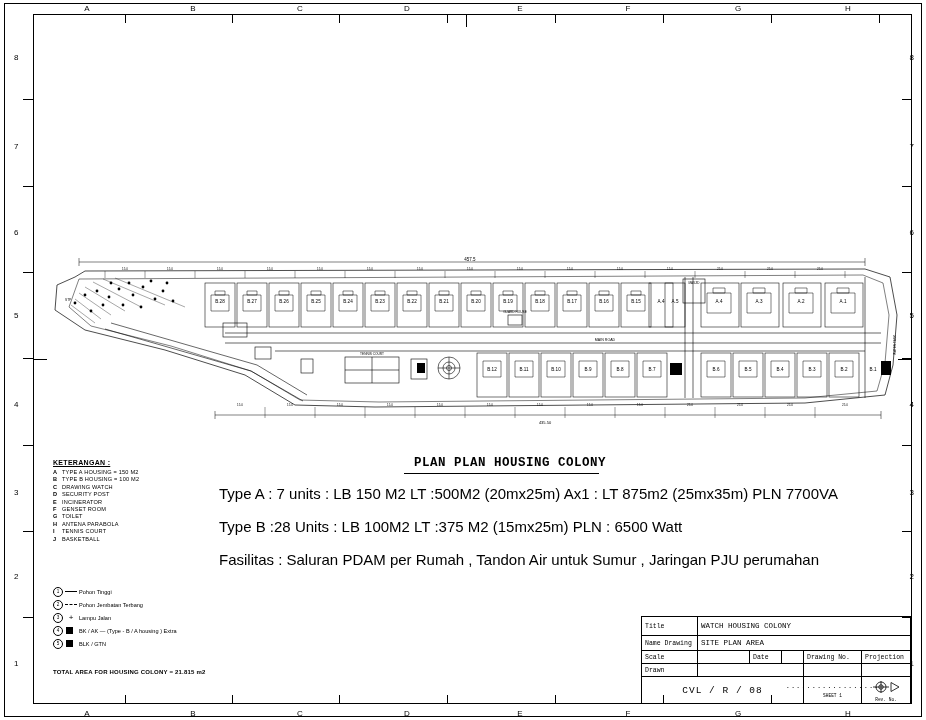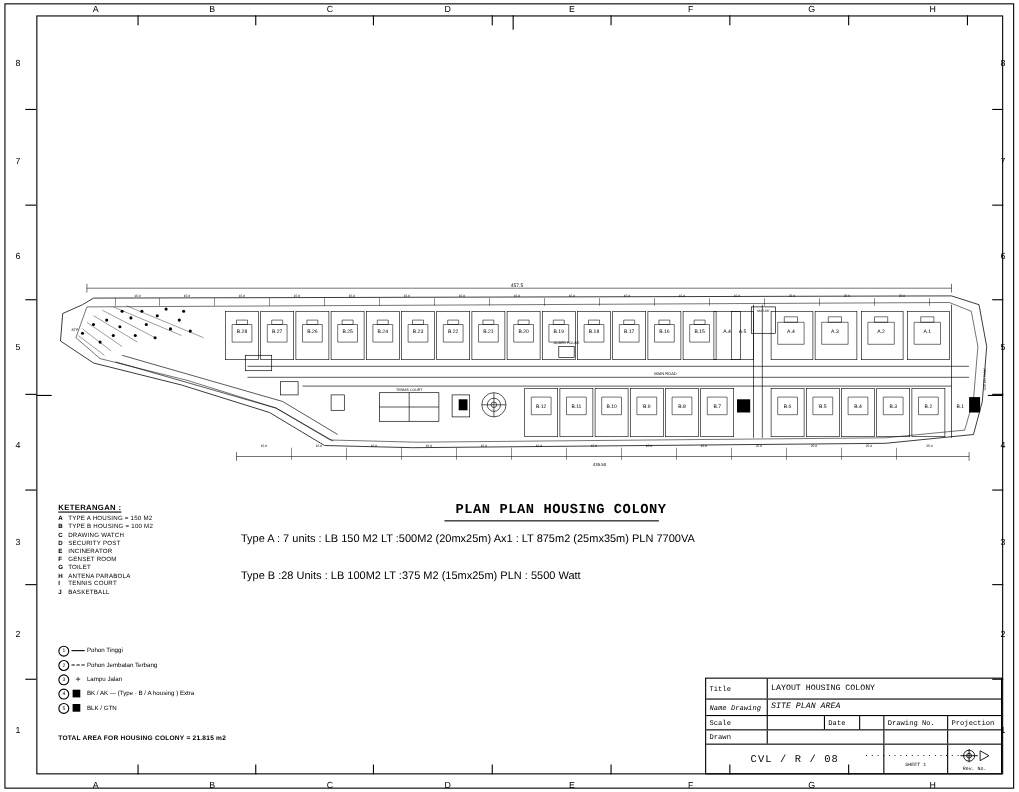--- a/index.html
+++ b/index.html
@@ -21,21 +21,21 @@
   .tick-h{height:1px;width:10px;}
 
   
   #plan{position:absolute;left:45px;top:255px;width:860px;height:175px;}
   #plan svg{display:block;}
 
   
   .title-main{position:absolute;left:400px;top:456px;width:220px;text-align:center;font-family:"Liberation Mono",monospace;font-size:12.5px;letter-spacing:.5px;color:#000;font-weight:bold;}
   .title-underline{position:absolute;left:404px;top:473px;width:195px;height:1px;background:#000;}
 
-  .spec{position:absolute;font-family:"Liberation Sans",sans-serif;font-size:10px;color:#000;}
+  .spec{position:absolute;font-family:"Liberation Sans",sans-serif;font-size:15px;color:#000;}
   .spec1{left:219px;top:485px;}
   .spec2{left:219px;top:518px;}
   .spec3{left:219px;top:551px;}
 
   
   #legend{position:absolute;left:53px;top:459px;width:160px;}
   .legend-title{font-family:"Liberation Sans",sans-serif;font-size:7px;font-weight:bold;text-decoration:underline;letter-spacing:.3px;margin-bottom:3px;}
   .legend-row{display:flex;align-items:flex-start;font-size:5.6px;line-height:7.4px;font-family:"Liberation Sans",sans-serif;letter-spacing:.2px;}
   .legend-key{width:9px;flex:0 0 9px;font-weight:bold;}
   .legend-txt{flex:1;}
@@ -51,21 +51,21 @@
 
   
   #titleblock{position:absolute;left:641px;top:616px;width:270px;height:88px;border:1px solid #000;box-sizing:border-box;font-family:"Liberation Mono",monospace;}
   #titleblock .tbrow{display:flex;border-bottom:1px solid #000;box-sizing:border-box;}
   #titleblock .tbrow:last-child{border-bottom:none;}
   .tbcell{box-sizing:border-box;border-right:1px solid #000;padding:1px 3px;font-size:6.5px;display:flex;align-items:center;}
   .tbcell:last-child{border-right:none;}
   .tb-lab{color:#000;}
   .tb-val{font-size:7.5px;}
   .r1{height:19px;}
-  .r2{height:15px;font-style:italic;}
+  .r2{height:15px;}
   .r3{height:13px;}
   .r4{height:13px;}
   .r5{height:26px;}
   .proj-sym{width:100%;height:100%;display:flex;align-items:center;justify-content:center;}
   .drawno-big{font-size:9.5px;letter-spacing:1px;}
   .dots{font-size:7px;letter-spacing:1px;}
 </style>
 </head>
 <body>
 
@@ -398,21 +398,22 @@
       <text x="500" y="169" font-family="Liberation Sans, sans-serif" font-size="4" text-anchor="middle" fill="#000">435.50</text>
 
       <text x="851" y="100" font-family="Liberation Sans, sans-serif" font-size="3.2" fill="#000" transform="rotate(-90 851 100)">WATER TANK</text>
     </svg>
   </div>
 
   <div class="title-main">PLAN  PLAN  HOUSING  COLONY</div>
   <div class="title-underline"></div>
 
   <div class="spec spec1">Type A : 7 units : LB  150 M2  LT :500M2 (20mx25m) Ax1 : LT 875m2 (25mx35m) PLN 7700VA</div>
-  <div class="spec spec2">Type  B :28 Units : LB 100M2 LT :375 M2 (15mx25m)   PLN : 5500 Watt</div>
+  <div class="spec spec2">Type  B :28 Units : LB 100M2 LT :375 M2 (15mx25m)   PLN : 6500 Watt</div>
+  <div class="spec spec3">Fasilitas : Saluran PDAM per Rumah  ,  Tandon Air untuk Sumur , Jaringan PJU perumahan</div>
 
   <div id="legend">
     <div class="legend-title">KETERANGAN :</div>
     <div class="legend-row">
         <span class="legend-key">A</span>
         <span class="legend-txt">TYPE A HOUSING = 150 M2</span>
       </div>
     <div class="legend-row">
         <span class="legend-key">B</span>
         <span class="legend-txt">TYPE B HOUSING = 100 M2</span>
@@ -487,21 +488,21 @@
         </span>
       <span>BLK / GTN</span>
     </div>
   </div>
 
   <div class="total">TOTAL AREA FOR HOUSING COLONY = 21.815 m2</div>
 
   <div id="titleblock">
     <div class="tbrow r1">
       <div class="tbcell tb-lab" style="width:56px;">Title</div>
-      <div class="tbcell tb-val" style="flex:1;">LAYOUT HOUSING COLONY</div>
+      <div class="tbcell tb-val" style="flex:1;">WATCH HOUSING COLONY</div>
     </div>
     <div class="tbrow r2">
       <div class="tbcell tb-lab" style="width:56px;">Name Drawing</div>
       <div class="tbcell tb-val" style="flex:1;">SITE PLAN AREA</div>
     </div>
     <div class="tbrow r3">
       <div class="tbcell tb-lab" style="width:56px;">Scale</div>
       <div class="tbcell tb-val" style="width:52px;"></div>
       <div class="tbcell tb-lab" style="width:32px;">Date</div>
       <div class="tbcell tb-val" style="width:22px;"></div>

